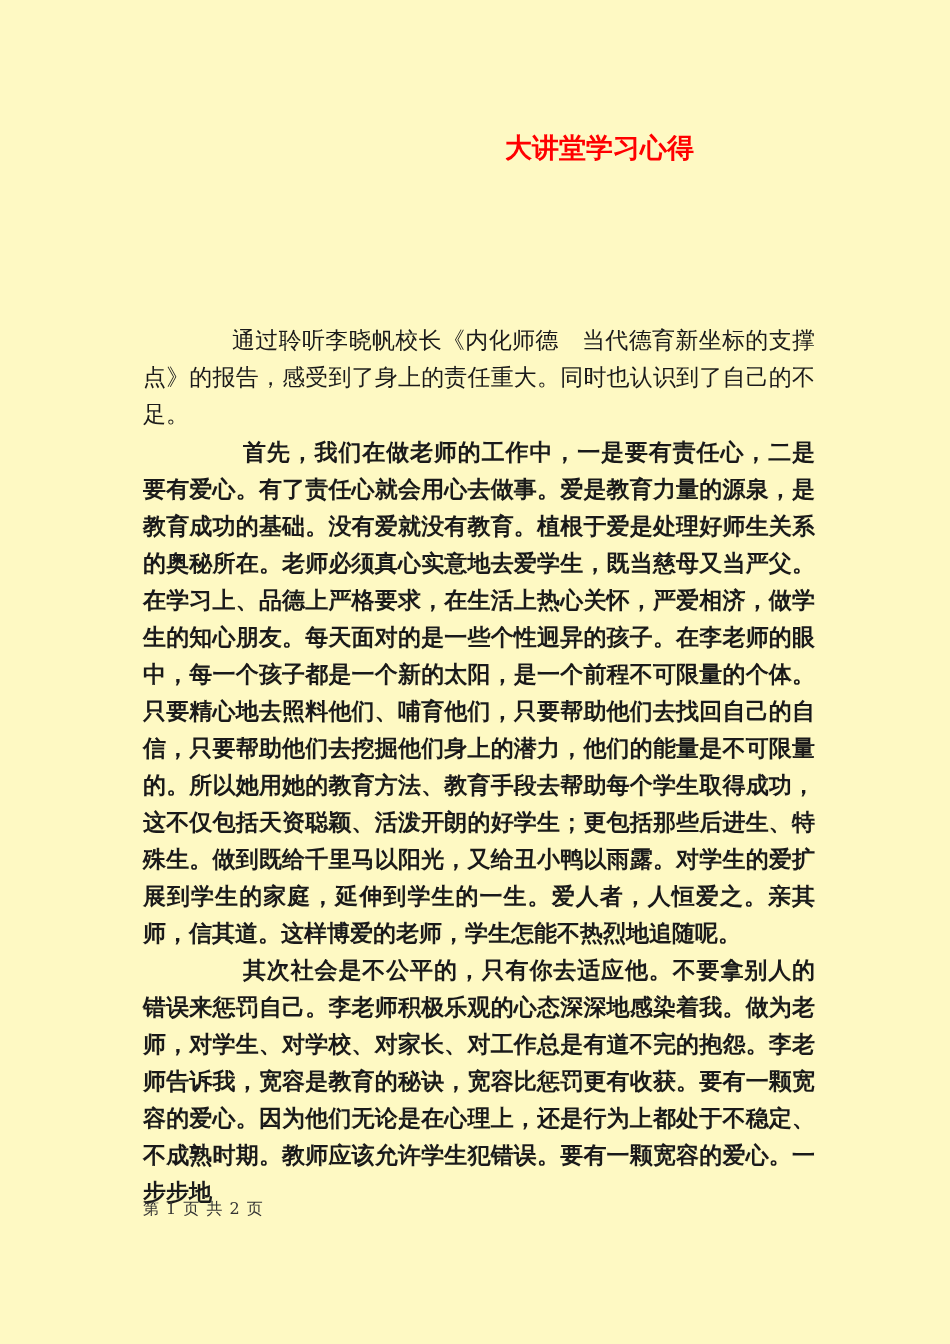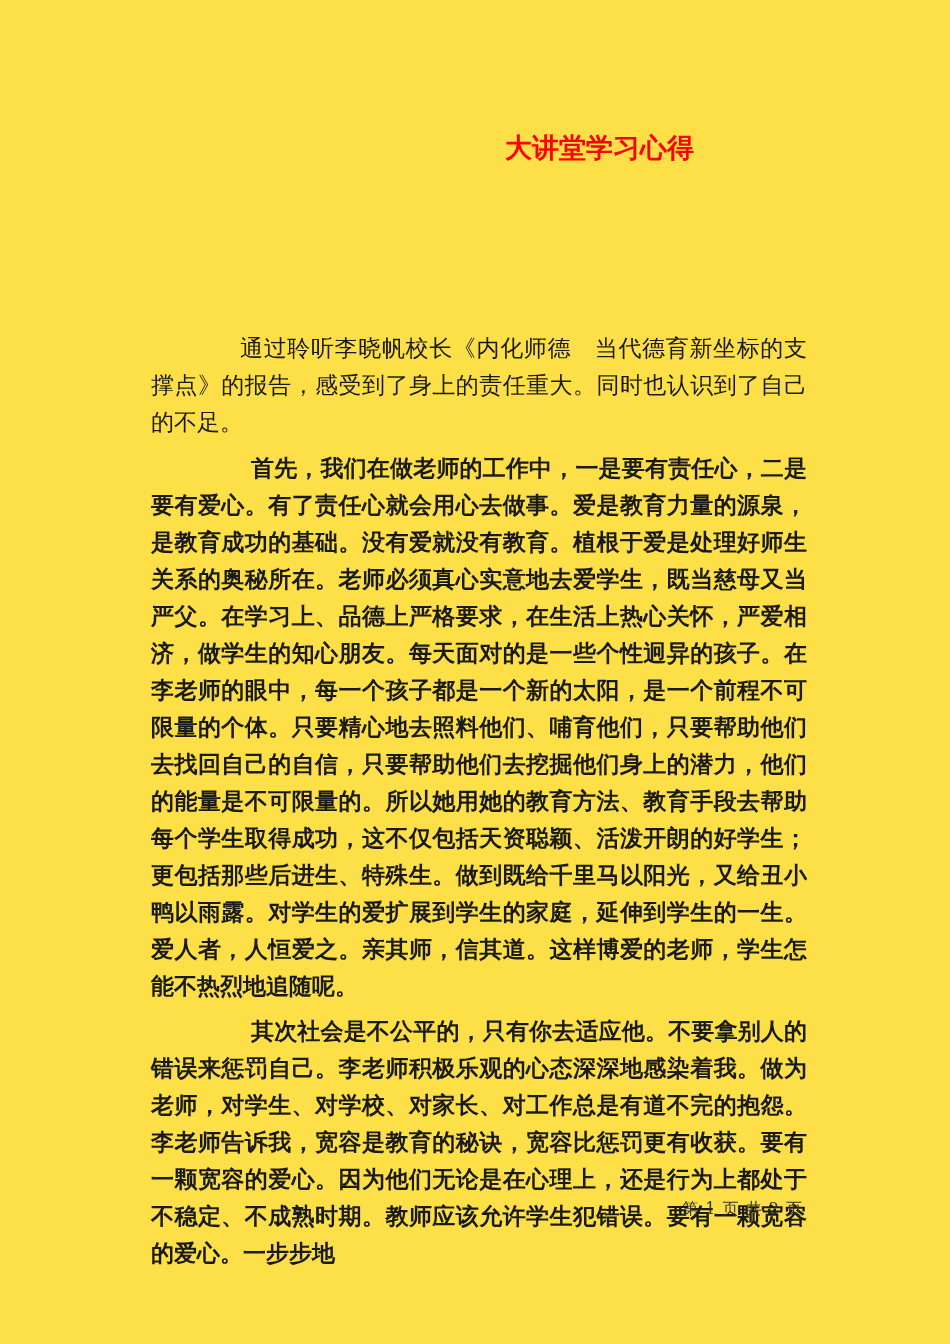--- a/index.html
+++ b/index.html
@@ -4,21 +4,21 @@
 <style>
   html, body {
     margin: 0;
     padding: 0;
     background: #ffffff;
   }
   .page {
     position: relative;
     width: 950px;
     height: 1344px;
-    background: #fde047;
+    background: #fef9c3;
     overflow: hidden;
     font-family: "DejaVu Serif", "Liberation Serif", serif;
   }
   .doc-title {
     position: absolute;
     left: 505px;
     top: 130px;
     font-size: 27px;
     font-weight: bold;
     color: #ff0000;
@@ -29,31 +29,30 @@
     position: absolute;
     left: 143px;
     top: 322px;
     width: 672px;
     font-size: 23px;
     line-height: 37px;
     color: #1a1a1a;
     text-align: justify;
   }
   .doc-body p {
-    margin: 8px;
+    margin: 0;
     padding: 0;
   }
   .indent-sm { text-indent: 89px; }
   .indent-lg { text-indent: 100px; font-weight: bold; }
   .doc-footer {
     position: absolute;
     left: 143px;
     top: 1199px;
     width: 660px;
-    text-align: right;
     font-size: 16px;
     color: #333333;
     letter-spacing: 1px;
   }
 </style>
 </head>
 <body>
 
 <div class="page">
 

